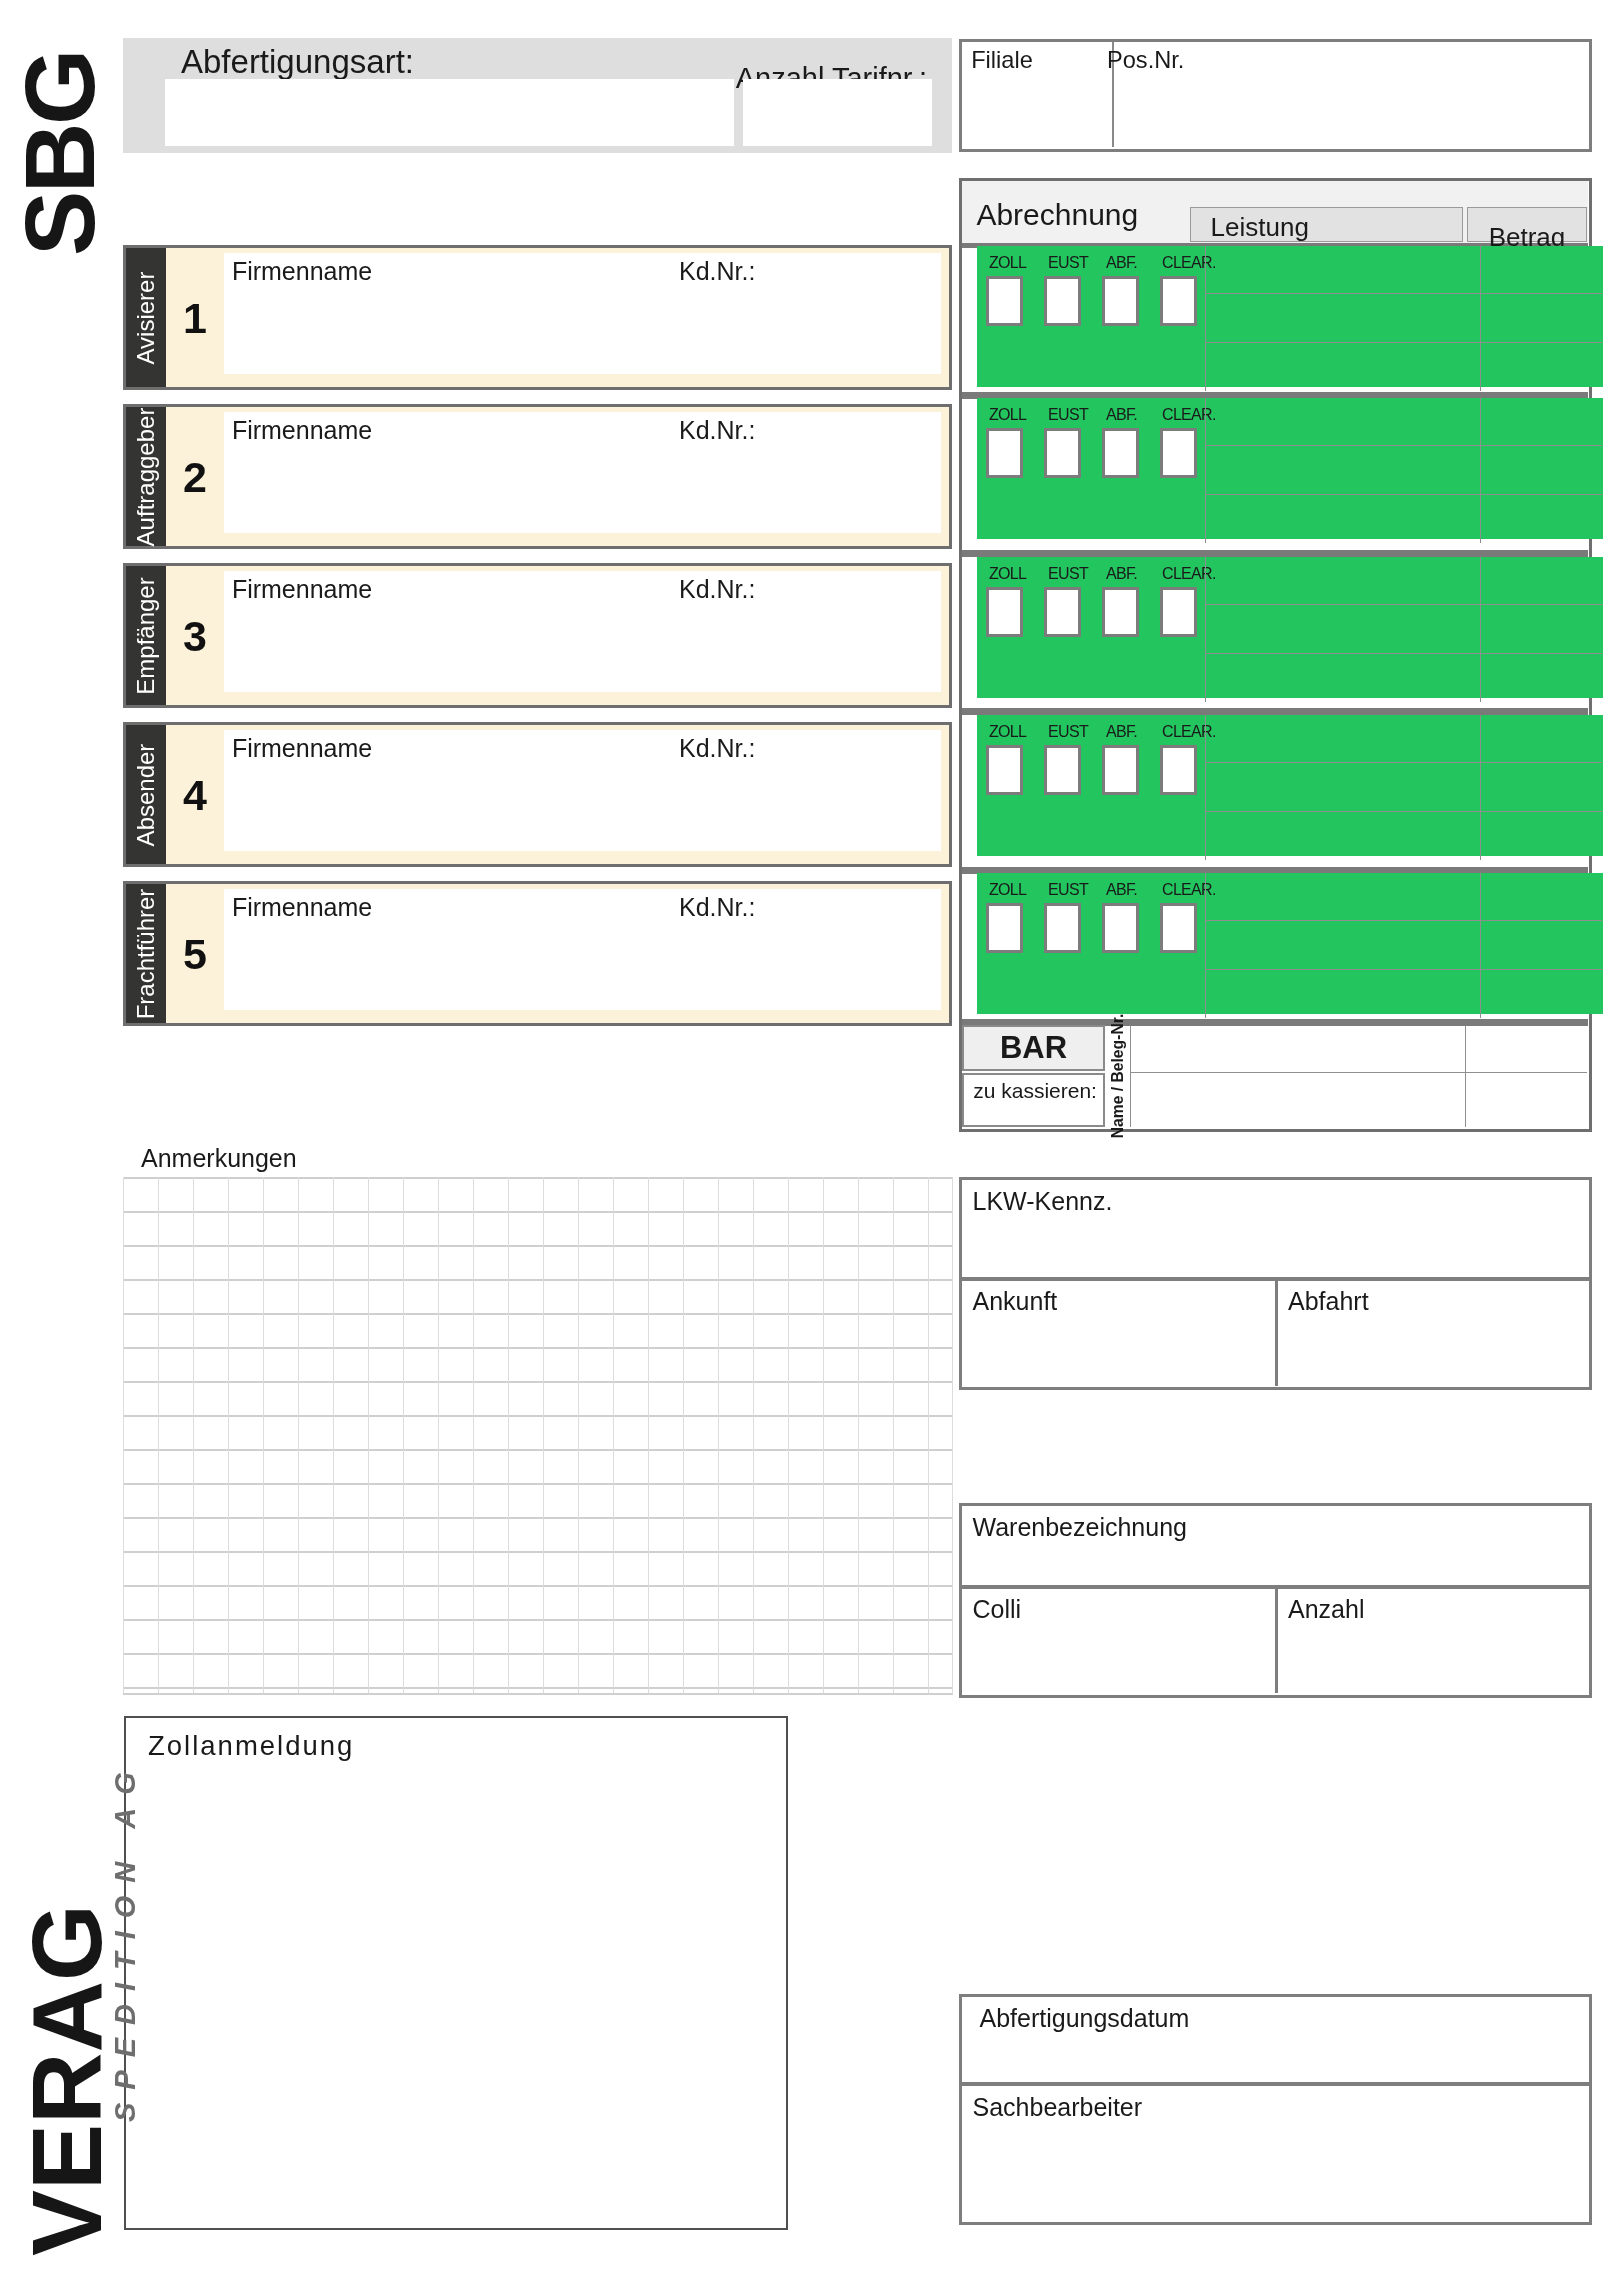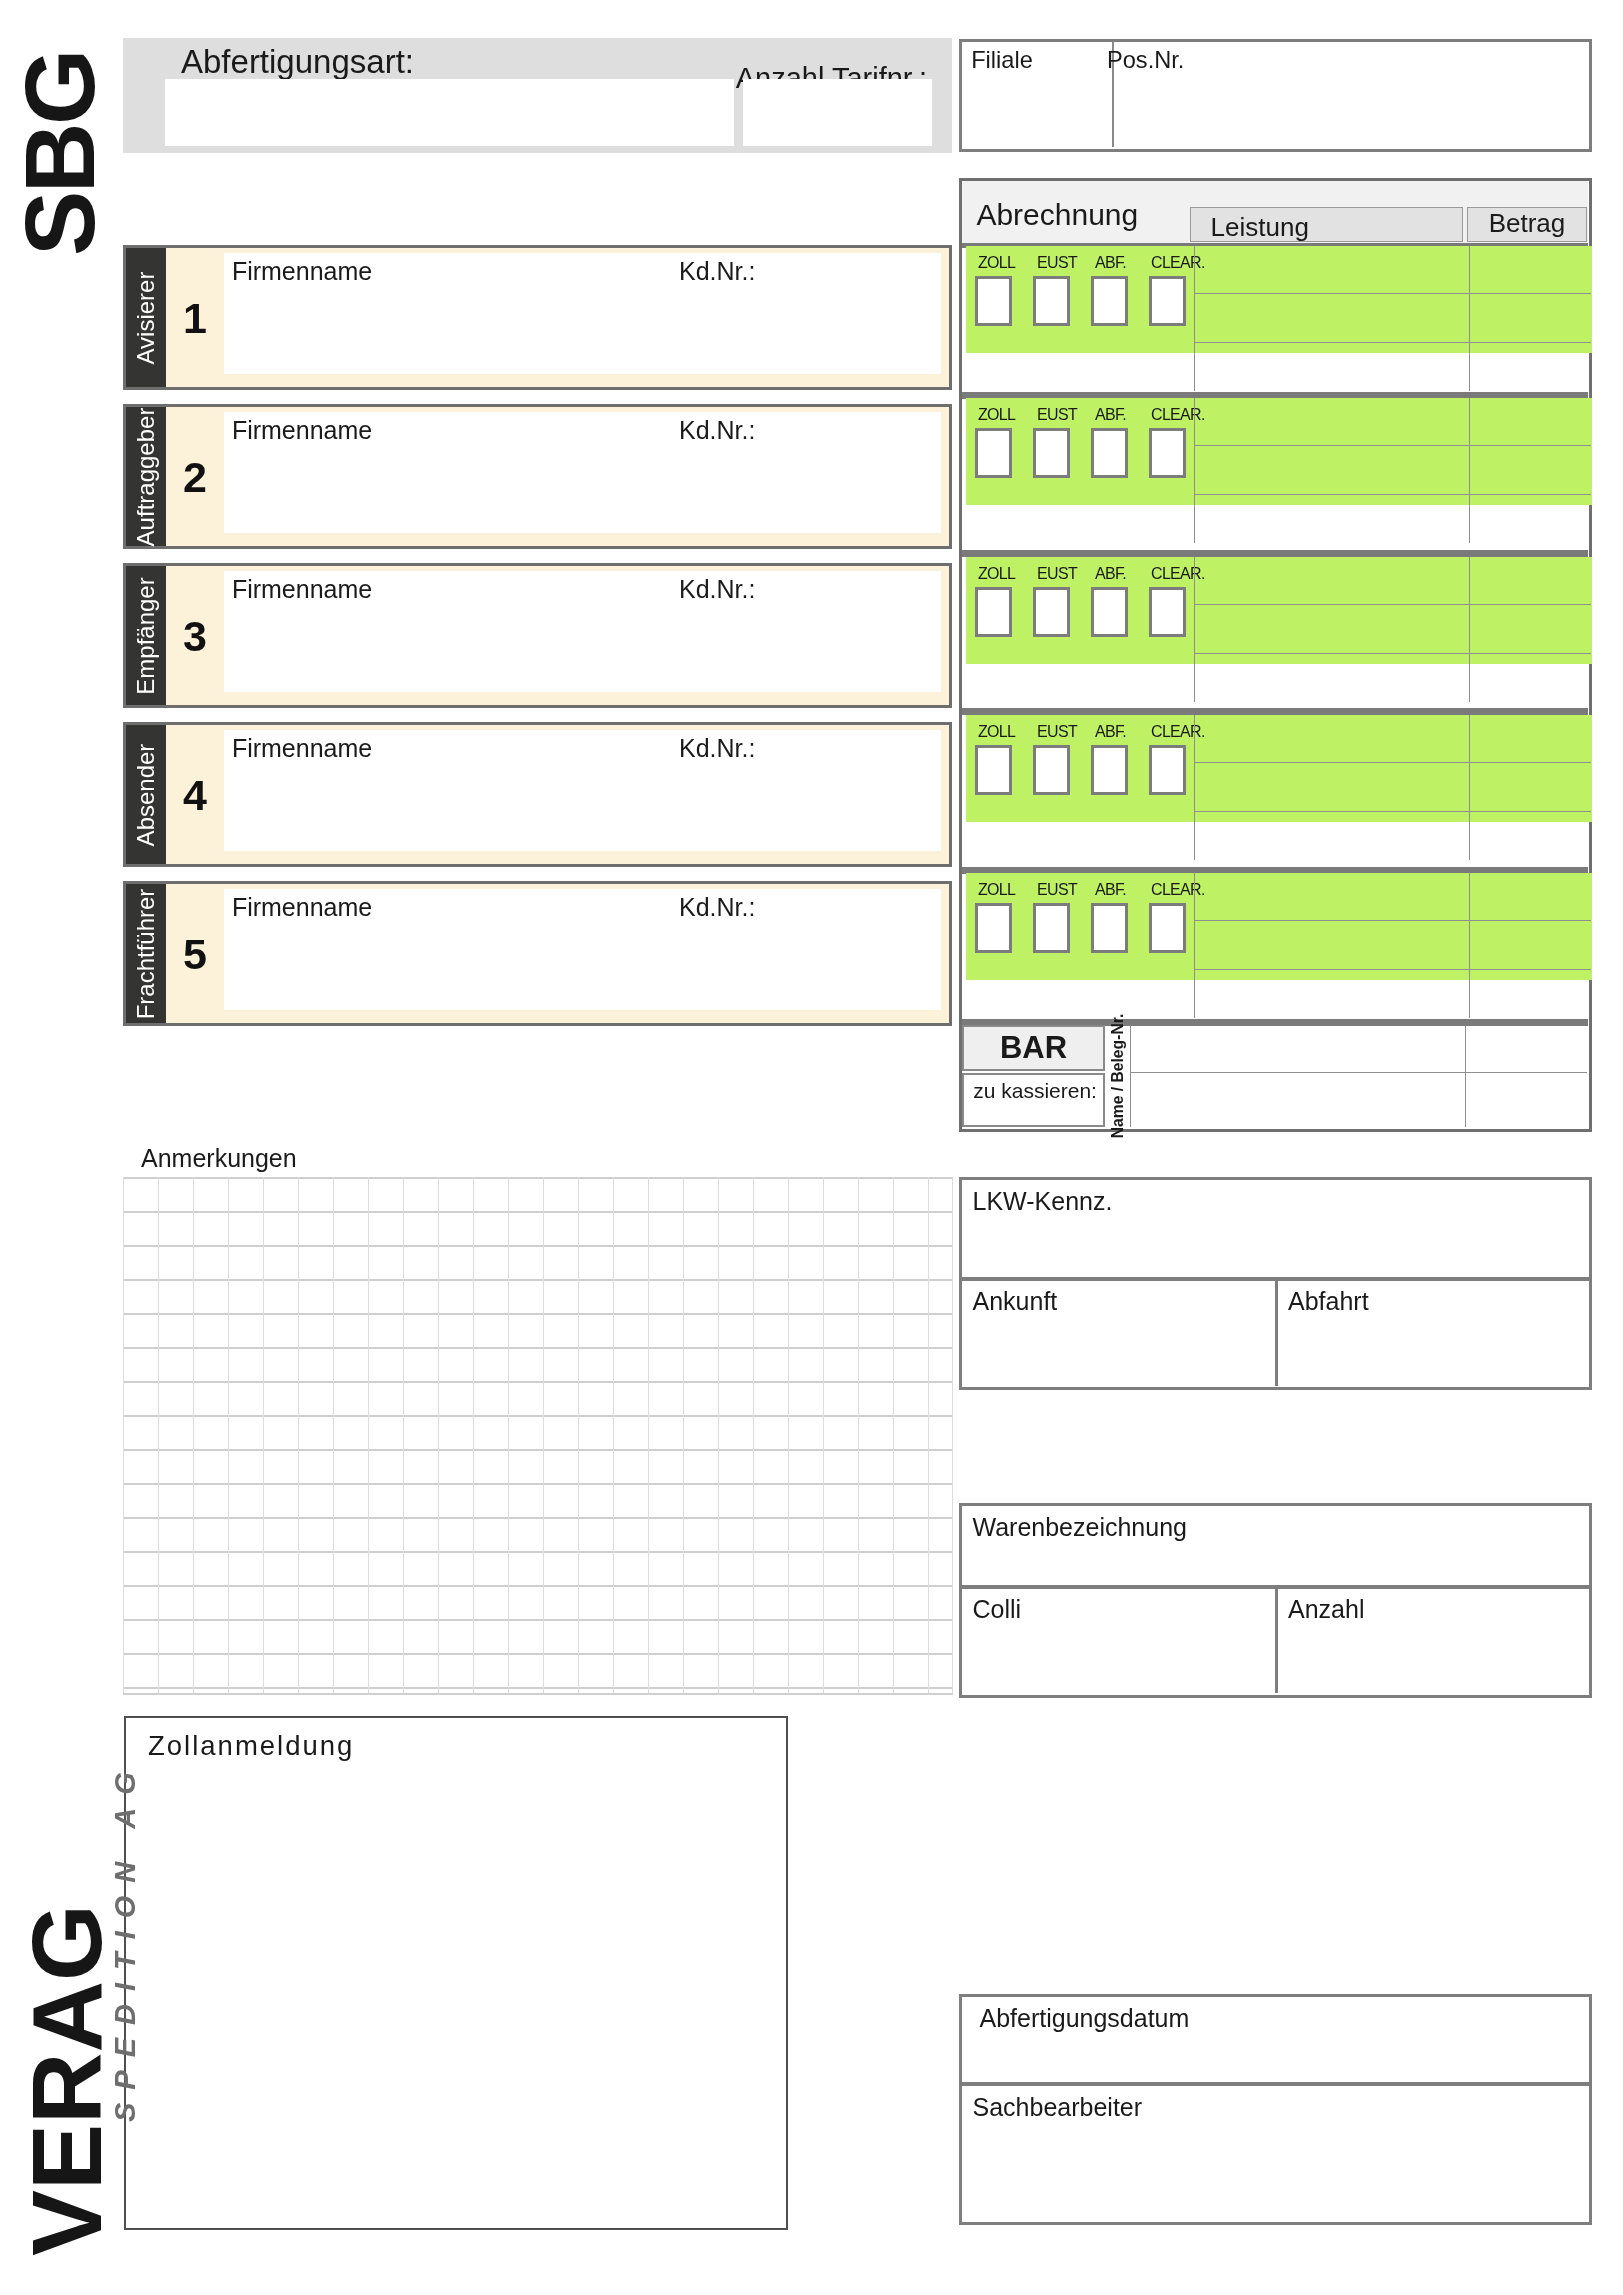--- a/index.html
+++ b/index.html
@@ -15,21 +15,21 @@
   .party-row{position:absolute;left:123px;width:829px;height:145px;border:3.3px solid #6e6e6e;
              box-sizing:border-box;background:#fcf2d9;}
   .party-strip{position:absolute;left:0;top:0;width:40px;height:100%;background:#343432;}
   .party-strip .rotc{color:#ffffff;font-size:24px;}
   .party-white{position:absolute;left:98px;top:5.2px;width:717px;height:121px;background:#ffffff;}
   .party-num{position:absolute;left:40px;top:50%;width:58px;transform:translateY(-50%);
              text-align:center;font-size:43px;font-weight:bold;color:#111;}
   .flabel{position:absolute;top:3.9px;font-size:25px;}
   .abr-col{position:absolute;left:959px;top:178px;width:633px;height:954px;
            border:3.9px solid #6f6f6f;box-sizing:border-box;background:#fff;}
-  .abr-sec{position:absolute;left:4px;width:626px;height:107px;background:#bef264;}
+  .abr-sec{position:absolute;left:15px;width:626px;height:141px;background:#22c55e;}
   .cb-lab{position:absolute;top:6.5px;font-size:17px;letter-spacing:-0.7px;transform:scaleX(.94);transform-origin:0 0;}
   .cbx{position:absolute;top:30px;width:37px;height:50px;border:3.3px solid #7c7c7c;box-sizing:border-box;background:#fff;}
   .lined{position:absolute;left:228px;top:0;width:397px;height:145px;border-left:1.3px solid #8f8f8f;box-sizing:border-box;}
   .hline{position:absolute;left:0;width:100%;height:1.3px;background:#8f8f8f;}
   .vline{position:absolute;top:0;width:1.3px;height:100%;background:#8f8f8f;}
   .sep{position:absolute;left:0;width:626px;height:6.5px;background:#7a7a7a;}
   .subhead{position:absolute;top:26px;height:35px;background:#e2e2e2;border:1.3px solid #9a9a9a;
            box-sizing:border-box;font-size:26px;}
   .grid{position:absolute;left:123px;top:1177px;width:829px;height:516px;
         background-image:
@@ -60,21 +60,21 @@
     <div class="abs" style="left:0;top:33px;width:150px;height:72px;"></div>
     <div class="abs lbl" style="left:145px;top:5.2px;font-size:23.6px;">Pos.Nr.</div>
     <div class="abs" style="left:152px;top:33px;width:471px;height:72px;"></div>
   </div>
 
   <div class="abr-col">
 
     <div class="abs" style="left:0;top:0;width:626px;height:62px;background:#f1f1f1;border-bottom:5.2px solid #7a7a7a;box-sizing:content-box;">
       <div class="abs lbl" style="left:14.4px;top:17px;font-size:30px;">Abrechnung</div>
       <div class="subhead" style="left:228px;width:273px;padding:3.9px 0 0 19.6px;">Leistung</div>
-      <div class="subhead" style="left:505px;width:120px;padding:0 0 0 0;text-align:center;">Betrag</div>
+      <div class="subhead" style="left:505px;width:120px;padding:14px 0 0 0;text-align:center;">Betrag</div>
     </div>
 
     <div class="sep" style="top:211px;"></div>
     <div class="sep" style="top:369px;"></div>
     <div class="sep" style="top:527px;"></div>
     <div class="sep" style="top:686px;"></div>
     <div class="sep" style="top:838px;"></div>
 
     <div class="abr-sec" style="top:65px;">
       <span class="cb-lab" style="left:12.4px;">ZOLL</span>

